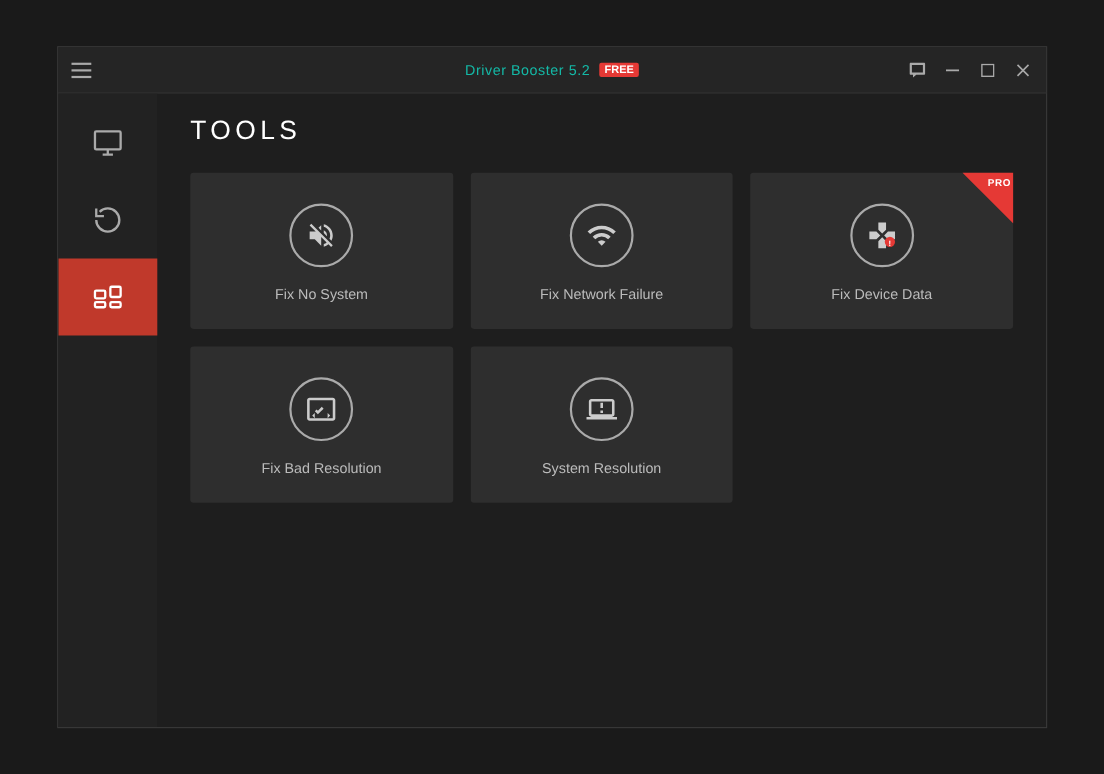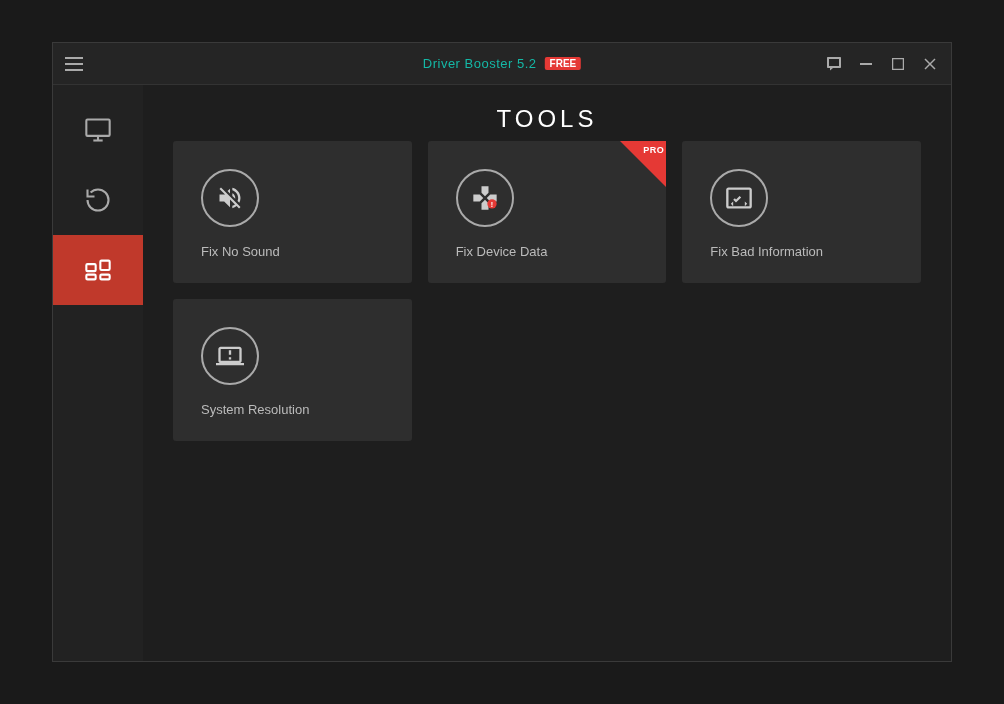--- a/index.html
+++ b/index.html
@@ -117,40 +117,39 @@
       height: 28px;
     }
     .content-area {
       flex: 1;
       display: flex;
       flex-direction: column;
       padding: 20px 30px;
       overflow: auto;
     }
     .page-title {
-      text-align: center;
       color: #ffffff;
       font-size: 24px;
       font-weight: 300;
       letter-spacing: 4px;
-      margin-bottom: 8px;
+      margin-bottom: 24px;
     }
     .tools-grid {
       display: grid;
       grid-template-columns: repeat(3, 1fr);
       gap: 16px;
     }
     .tool-card {
       background: #2e2e2e;
       border-radius: 3px;
       display: flex;
       flex-direction: column;
-      align-items: flex-start;
-      justify-content: center;
-      padding: 28px 28px 22px;
+      align-items: center;
+      justify-content: center;
+      padding: 28px 4px 22px;
       cursor: pointer;
       position: relative;
       min-height: 140px;
       transition: background 0.15s;
     }
     .tool-icon-circle {
       width: 58px;
       height: 58px;
       border-radius: 50%;
       border: 2px solid #aaa;
@@ -263,23 +262,31 @@
       <h1 class="page-title">TOOLS</h1>
 
       <div class="tools-grid">
 
         <div class="tool-card">
           <div class="tool-icon-circle">
             <svg viewBox="0 0 24 24" fill="#ccc">
               <path d="M16.5 12A4.5 4.5 0 0 0 14 7.97V10.18l2.45 2.45c.05-.2.05-.41.05-.63zm2.5 0c0 .94-.2 1.82-.54 2.64l1.51 1.51C20.63 14.91 21 13.5 21 12c0-4.28-2.99-7.86-7-8.77v2.06c2.89.86 5 3.54 5 6.71zM4.27 3L3 4.27 7.73 9H3v6h4l5 5v-6.73l4.25 4.25c-.67.52-1.42.93-2.25 1.18v2.06c1.38-.31 2.63-.95 3.69-1.81L19.73 21 21 19.73l-9-9L4.27 3zM12 4L9.91 6.09 12 8.18V4z"></path>
             </svg>
           </div>
-          <span class="tool-label">Fix No Sound</span>
-        </div>
-
+          <span class="tool-label">Fix No System</span>
+        </div>
+
+        <div class="tool-card">
+          <div class="tool-icon-circle">
+            <svg viewBox="0 0 24 24" fill="#ccc">
+              <path d="M1 9l2 2c4.97-4.97 13.03-4.97 18 0l2-2C16.93 2.93 7.08 2.93 1 9zm8 8l3 3 3-3a4.237 4.237 0 0 0-6 0zm-4-4l2 2a7.074 7.074 0 0 1 10 0l2-2C15.14 9.14 8.87 9.14 5 13z"></path>
+            </svg>
+          </div>
+          <span class="tool-label">Fix Network Failure</span>
+        </div>
 
         <div class="tool-card">
           <div class="pro-badge"></div>
           <span class="pro-badge-text">PRO</span>
           <div class="tool-icon-circle">
             <svg viewBox="0 0 24 24" fill="#ccc">
               <path d="M15 7.5V2H9v5.5l3 3 3-3zM7.5 9H2v6h5.5l3-3-3-3zM9 16.5V22h6v-5.5l-3-3-3 3zM16.5 9l-3 3 3 3H22V9h-5.5z"></path>
               <circle cx="18" cy="17" r="4" fill="#e53935"></circle>
               <text x="18" y="20" text-anchor="middle" font-size="6" fill="white" font-weight="bold">!</text>
             </svg>
@@ -287,21 +294,21 @@
           <span class="tool-label">Fix Device Data</span>
         </div>
 
         <div class="tool-card">
           <div class="tool-icon-circle">
             <svg viewBox="0 0 24 24" fill="#ccc">
               <path d="M21 3H3c-1.1 0-2 .9-2 2v14c0 1.1.9 2 2 2h18c1.1 0 2-.9 2-2V5c0-1.1-.9-2-2-2zm0 16H3V5h18v14zM9.41 15.95l-2.36-2.36 1.41-1.41 1 1 3-3 1.41 1.41z"></path>
               <path d="M17 15l2 2-2 2M7 15l-2 2 2 2"></path>
             </svg>
           </div>
-          <span class="tool-label">Fix Bad Information</span>
+          <span class="tool-label">Fix Bad Resolution</span>
         </div>
 
 
         <div class="tool-card">
           <div class="tool-icon-circle">
             <svg viewBox="0 0 24 24" fill="#ccc">
               <path d="M20 18c1.1 0 2-.9 2-2V6c0-1.1-.9-2-2-2H4c-1.1 0-2 .9-2 2v10c0 1.1.9 2 2 2H0v2h24v-2h-4zM4 6h16v10H4V6zm7 9h2v-2h-2zm0-4h2V7h-2z"></path>
             </svg>
           </div>
           <span class="tool-label">System Resolution</span>

